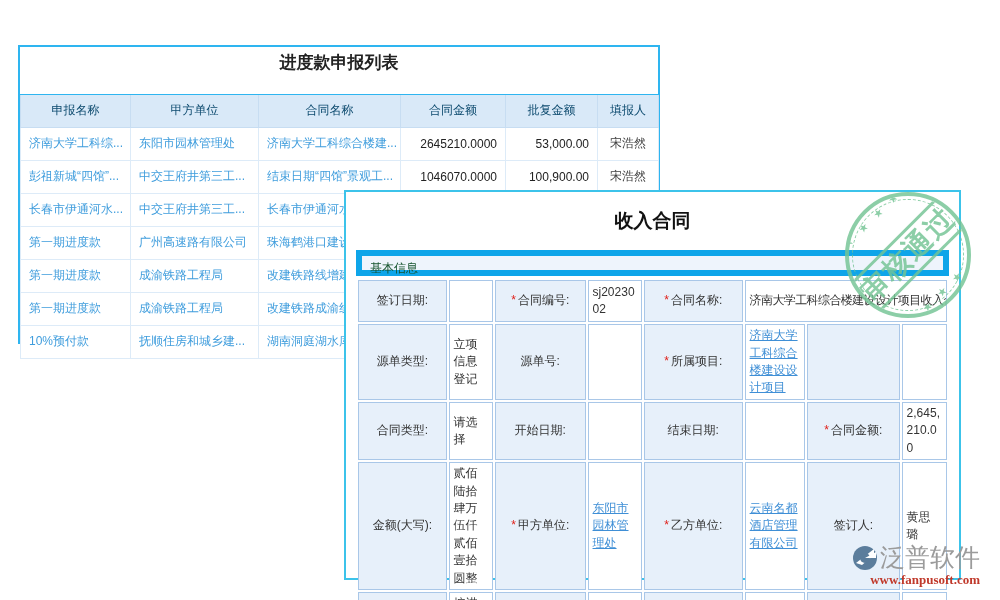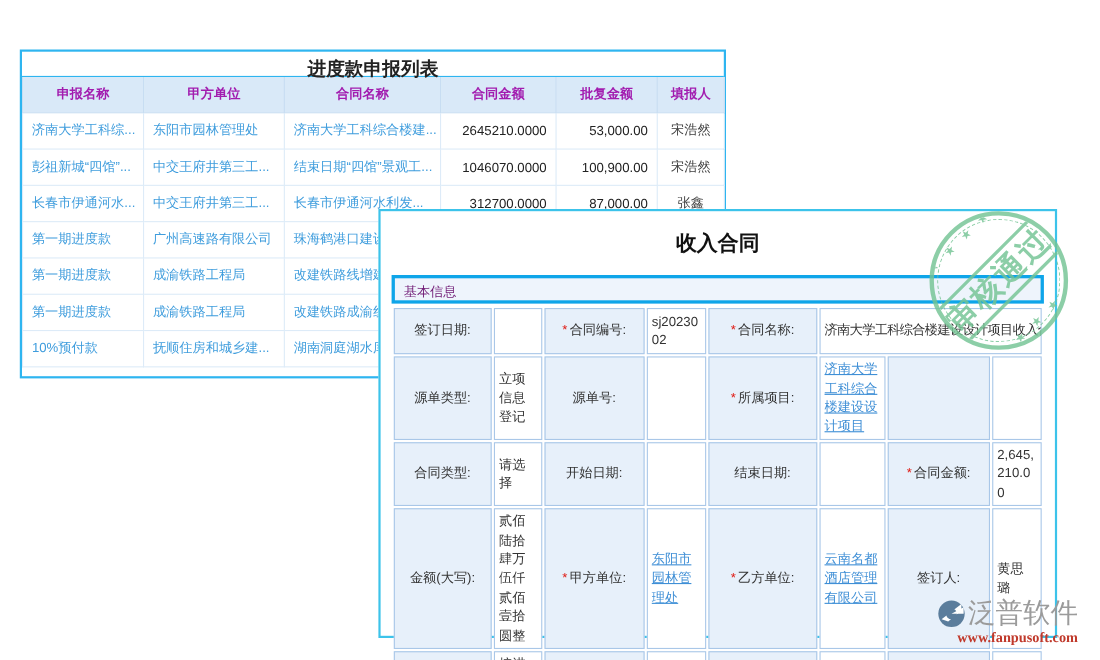--- a/index.html
+++ b/index.html
@@ -14,30 +14,30 @@
 
   
   .list-panel {
     position: absolute; left:18px; top:45px;
     width:642px; height:299px;
     background:#fff;
     border:2px solid #2eb5f0;
     z-index:10;
   }
   .list-title {
-    height:23px; line-height:32px;
+    height:48px; line-height:32px;
     text-align:center; font-weight:bold; font-size:17px; color:#222;
     border-bottom:1px solid #2eb5f0;
   }
   table.list {
     width:100%; border-collapse:collapse; table-layout:fixed;
     font-size:12px;
   }
   table.list th {
-    height:32px; background:#d9e9f8; color:#a21caf; font-weight:bold;
+    height:32px; background:#d9e9f8; color:#0c4a6e; font-weight:normal;
     border:1px solid #c7ddf2; border-top:none;
   }
   table.list td {
     height:33px; border:1px solid #ddebf8;
     padding:0 8px; overflow:hidden; white-space:nowrap;
     background:#fff;
   }
   table.list td.link { color:#3f9ddd; }
   table.list td.num  { text-align:right; color:#222; }
   table.list td.person { text-align:center; color:#404040; }
@@ -49,22 +49,22 @@
     background:#fff;
     border:2px solid #3cc3ea;
     z-index:20;
   }
   .form-title {
     margin-top:16px; text-align:center;
     font-weight:bold; font-size:19px; color:#111;
   }
   .section-bar {
     margin:16px 10px 2px 10px; height:26px; line-height:24px;
-    background:#eef4fc; border:3px solid #0ea5e9;
-    font-size:12px; color:#701a75; padding-left:8px;
+    background:#eef4fc; border:6px solid #0ea5e9;
+    font-size:12px; color:#14532d; padding-left:8px;
   }
   table.form {
     margin:0 10px; width:593px; table-layout:fixed;
     border-collapse:separate; border-spacing:2px;
     font-size:12px;
   }
   table.form td {
     border:1px solid #a9c7e8; padding:2px 4px;
     word-break:break-all; vertical-align:middle;
     line-height:1.45;

